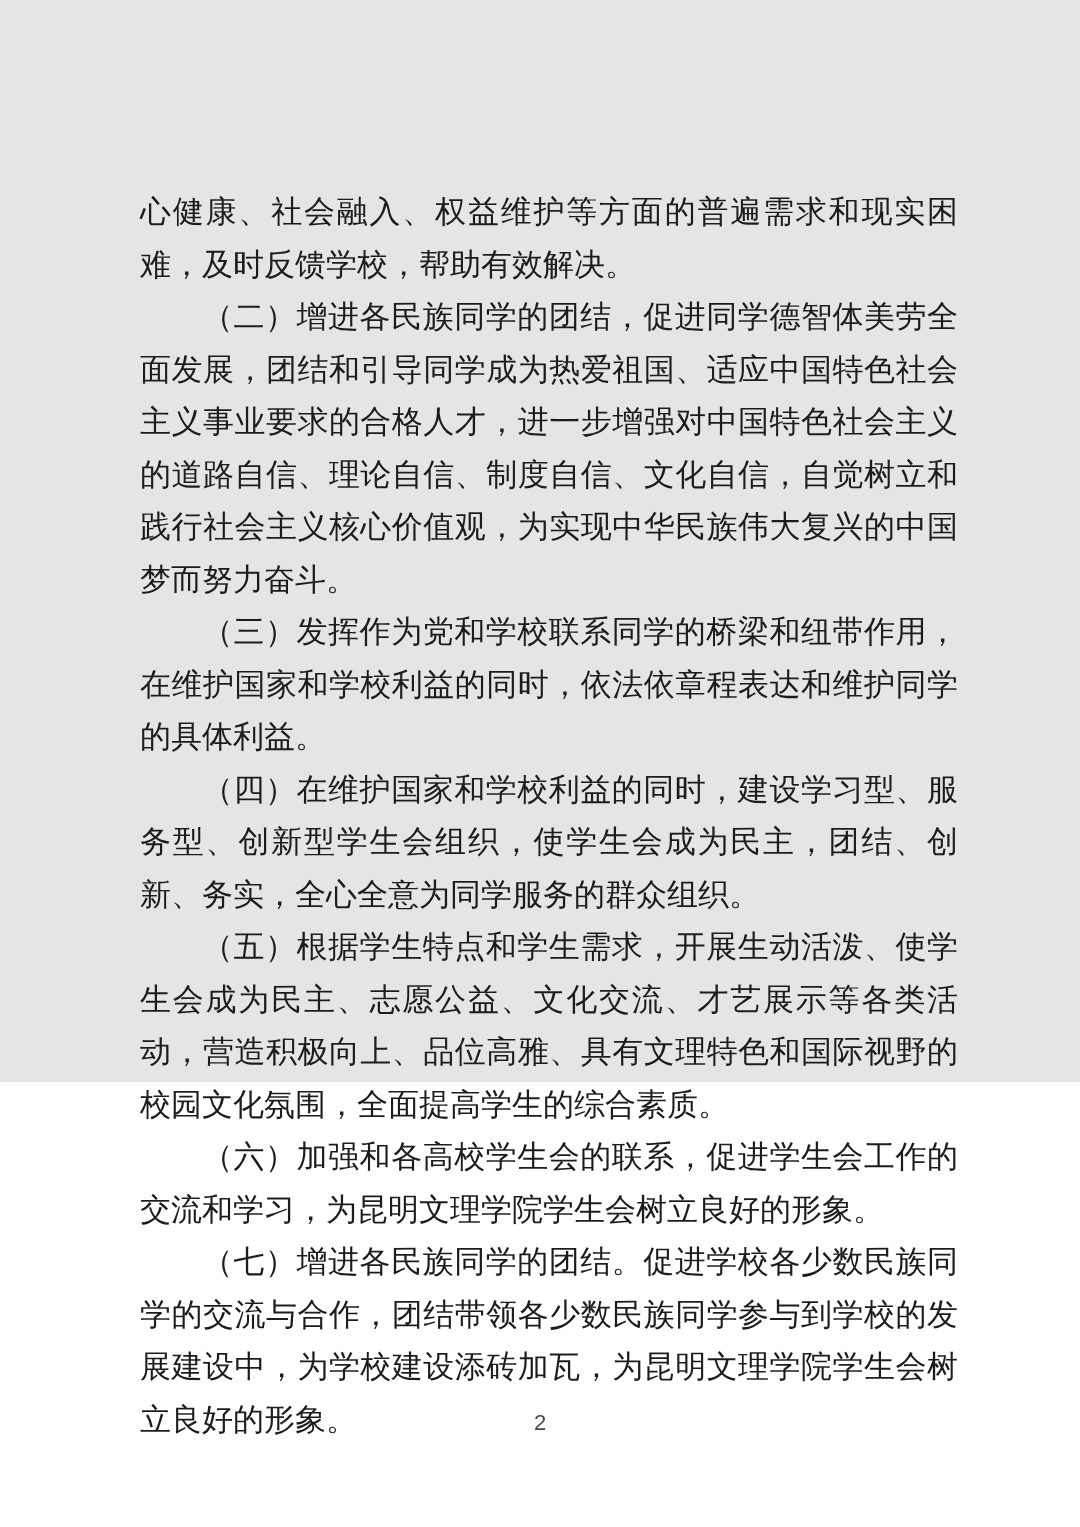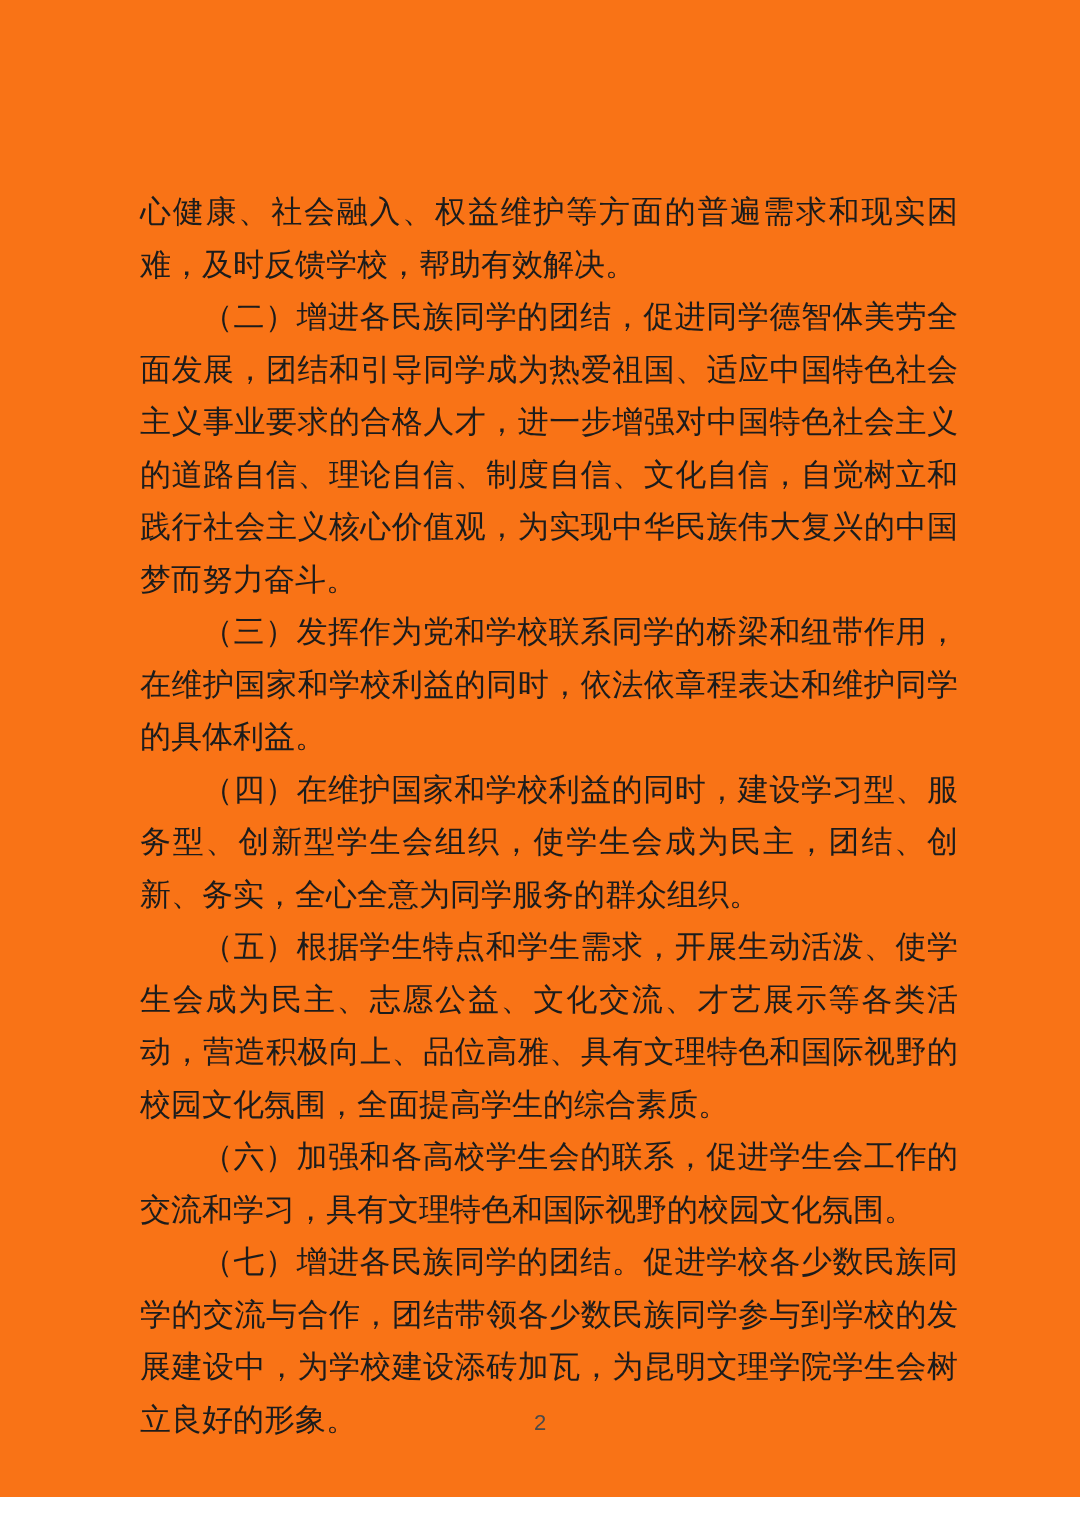--- a/index.html
+++ b/index.html
@@ -6,22 +6,22 @@
     margin: 0;
     padding: 0;
     width: 1080px;
     height: 1527px;
     background: #ffffff;
     overflow: hidden;
   }
   .page {
     position: relative;
     width: 1080px;
-    height: 1497px;
-    background: #f97316;
+    height: 1082px;
+    background: #e5e5e5;
     font-family: "Liberation Serif", "DejaVu Serif", serif;
   }
   .body-text {
     position: absolute;
     left: 140px;
     top: 186px;
     width: 818px;
     color: #1c1c1c;
     font-size: 31px;
     line-height: 52.5px;
@@ -51,17 +51,17 @@
 </head>
 <body>
 
 <div class="page">
   <div class="body-text">
     <p class="no-indent">心健康、社会融入、权益维护等方面的普遍需求和现实困难，及时反馈学校，帮助有效解决。</p>
     <p>（二）增进各民族同学的团结，促进同学德智体美劳全面发展，团结和引导同学成为热爱祖国、适应中国特色社会主义事业要求的合格人才，进一步增强对中国特色社会主义的道路自信、理论自信、制度自信、文化自信，自觉树立和践行社会主义核心价值观，为实现中华民族伟大复兴的中国梦而努力奋斗。</p>
     <p>（三）发挥作为党和学校联系同学的桥梁和纽带作用，在维护国家和学校利益的同时，依法依章程表达和维护同学的具体利益。</p>
     <p>（四）在维护国家和学校利益的同时，建设学习型、服务型、创新型学生会组织，使学生会成为民主，团结、创新、务实，全心全意为同学服务的群众组织。</p>
     <p>（五）根据学生特点和学生需求，开展生动活泼、使学生会成为民主、志愿公益、文化交流、才艺展示等各类活动，营造积极向上、品位高雅、具有文理特色和国际视野的校园文化氛围，全面提高学生的综合素质。</p>
-    <p>（六）加强和各高校学生会的联系，促进学生会工作的交流和学习，具有文理特色和国际视野的校园文化氛围。</p>
+    <p>（六）加强和各高校学生会的联系，促进学生会工作的交流和学习，为昆明文理学院学生会树立良好的形象。</p>
     <p>（七）增进各民族同学的团结。促进学校各少数民族同学的交流与合作，团结带领各少数民族同学参与到学校的发展建设中，为学校建设添砖加瓦，为昆明文理学院学生会树立良好的形象。</p>
   </div>
   <div class="page-number">2</div>
 </div>
 
 </body></html>

